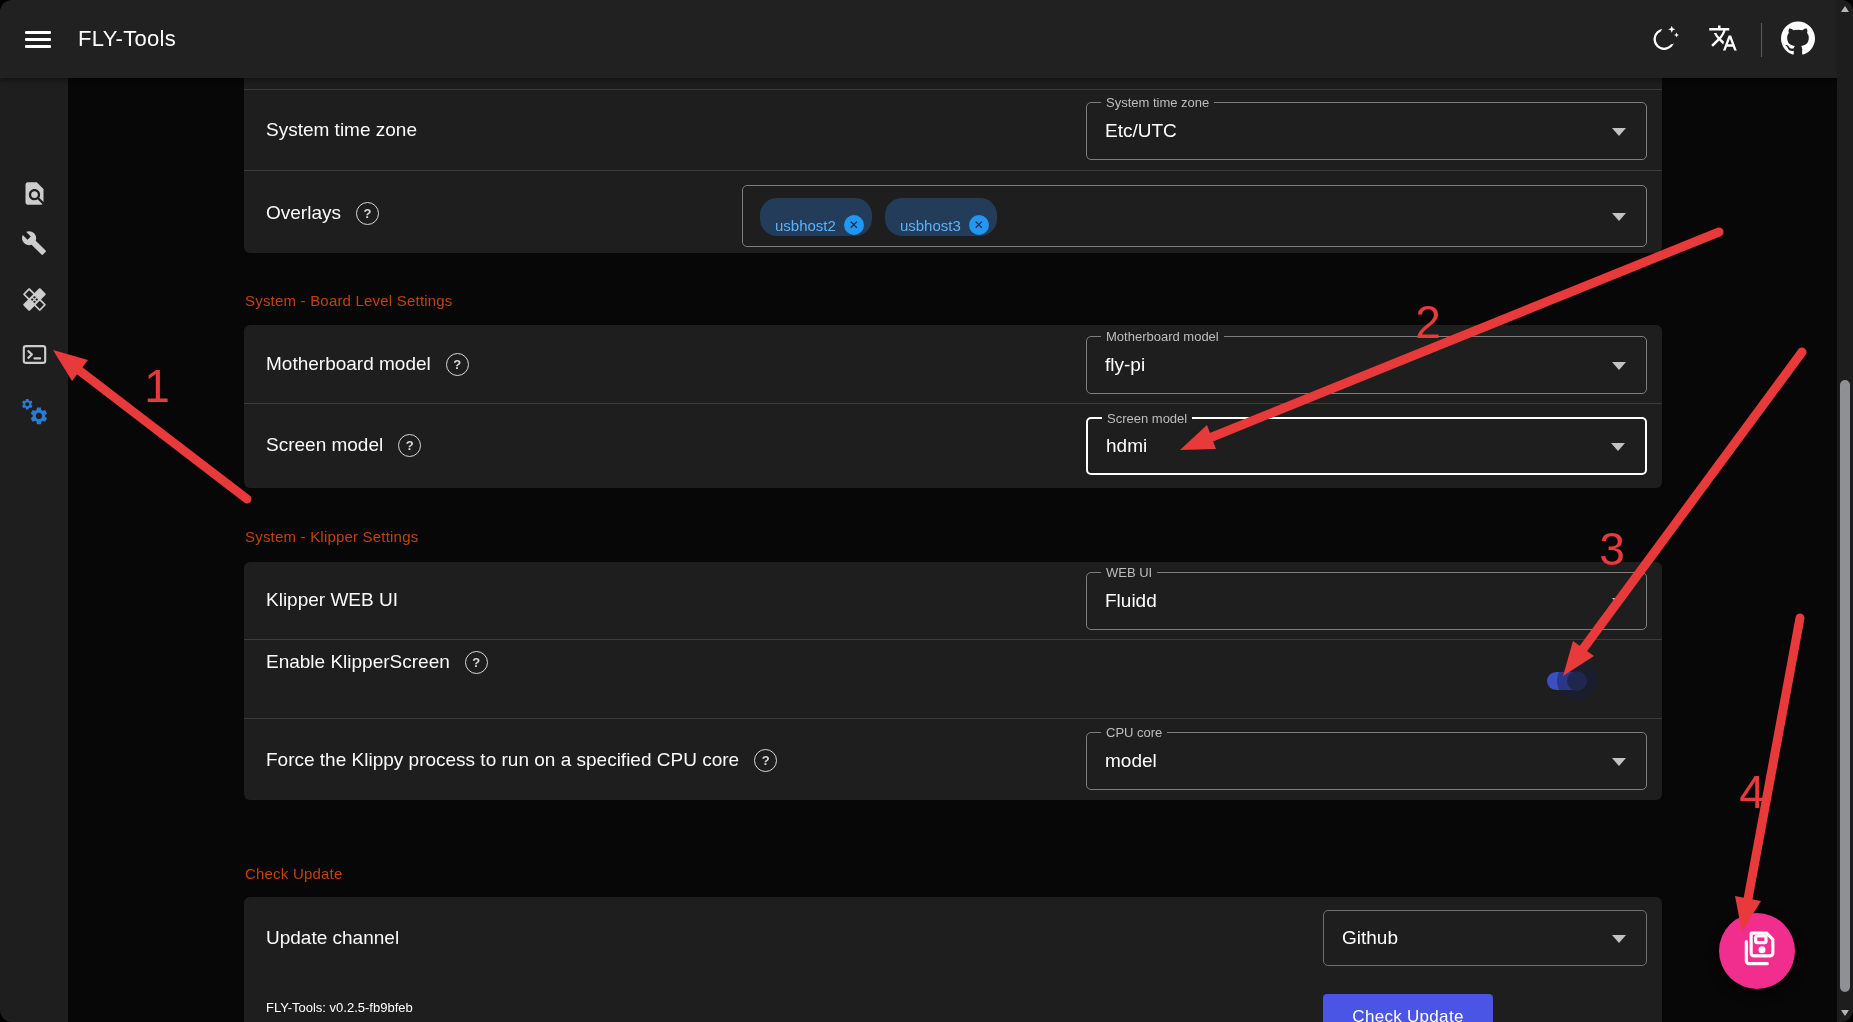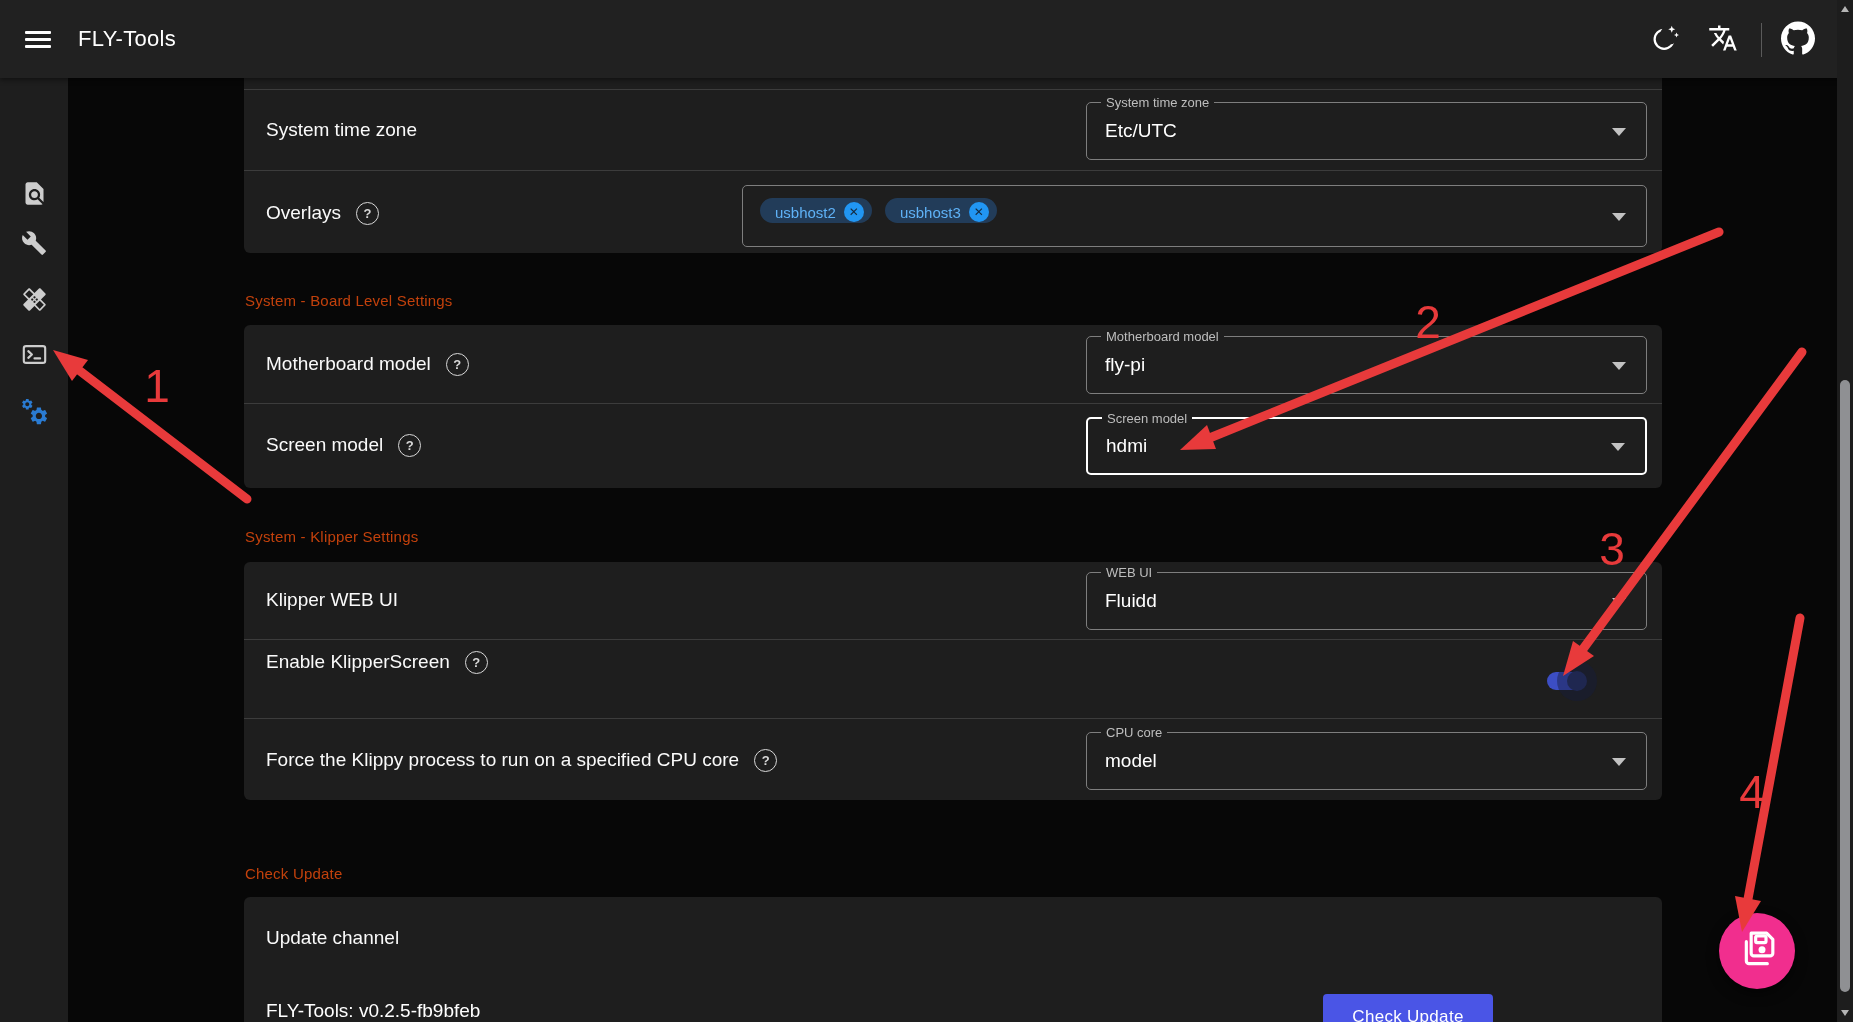--- a/index.html
+++ b/index.html
@@ -1,17 +1,17 @@
 <!DOCTYPE html>
 <html><head>
 <meta charset="utf-8">
 <style>
   html,body{margin:0;padding:0;background:#000;}
   #app{position:relative;width:1853px;height:1022px;overflow:hidden;
-       background:#070707;font-family:"Liberation Sans","DejaVu Sans",sans-serif;
+       background:#070707;font-family:"Liberation Sans","DejaVu Sans",sans-serif;border-radius:12px;
        -webkit-font-smoothing:antialiased;}
   .abs{position:absolute;}
 
   
   .topbar{left:0;top:0;width:1853px;height:78px;background:#212121;
           box-shadow:0 2px 5px rgba(0,0,0,.45);z-index:30;}
   .hamburger{left:25px;top:27px;width:26px;height:24px;cursor:pointer;}
   .hamburger span{position:absolute;left:0;width:26px;height:3px;background:#fff;border-radius:1px;}
   .hamburger span:nth-child(1){top:4px}.hamburger span:nth-child(2){top:11px}.hamburger span:nth-child(3){top:18px}
   .app-title{left:78px;top:0;height:78px;line-height:78px;color:#fff;font-size:22px;font-weight:500;letter-spacing:.3px;}
@@ -42,38 +42,38 @@
   .fld{position:absolute;border:1px solid #7e7e7e;border-radius:5px;background:transparent;cursor:pointer;}
   .fld.hl{border:2px solid #ffffff;}
   .fld-label{position:absolute;top:-8px;left:14px;background:#1e1e1e;padding:0 5px;font-size:13px;color:#bdbdbd;line-height:15px;white-space:nowrap;}
   .fld-value{position:absolute;left:18px;top:50%;transform:translateY(-50%);font-size:19px;color:#fff;white-space:nowrap;}
   .fld-arrow{position:absolute;right:20px;top:50%;margin-top:-3px;width:0;height:0;
              border-left:7px solid transparent;border-right:7px solid transparent;border-top:8px solid #c2c2c2;}
 
   
   .chips-row{position:absolute;display:flex;gap:13px;}
   .chip{height:22px;border-radius:17px;background:#223c59;display:inline-flex;align-items:center;
-        padding:3px 8px 0 15px;gap:8px;cursor:pointer;}
+        padding:16px 8px 0 15px;gap:8px;cursor:pointer;}
   .chip-text{color:#5fb2f7;font-size:15px;}
   .chip-close{width:20px;height:20px;border-radius:50%;background:#2196f3;color:#14293e;
               font-size:12px;font-weight:bold;display:flex;align-items:center;justify-content:center;cursor:pointer;}
 
   
   .switch-track{position:absolute;width:36px;height:18px;border-radius:9px;background:#3c4ec4;cursor:pointer;}
   .switch-thumb{position:absolute;width:20px;height:20px;border-radius:50%;background:#1f2750;
                 box-shadow:0 0 0 10px rgba(22,28,60,.45);cursor:pointer;}
 
   
   .btn{position:absolute;background:#4a55e6;color:#fff;font-size:17px;font-weight:500;border:none;
        border-radius:4px;display:flex;align-items:center;justify-content:center;cursor:pointer;
        font-family:inherit;letter-spacing:.3px;}
   .fab{left:1719px;top:913px;width:76px;height:76px;border-radius:50%;background:#f12e8e;z-index:40;
        display:flex;align-items:center;justify-content:center;box-shadow:0 5px 12px rgba(0,0,0,.55);cursor:pointer;}
 
-  .version-text{position:absolute;left:22px;color:#fff;font-size:19px;white-space:nowrap;}
+  .version-text{position:absolute;left:22px;color:#fff;font-size:13px;white-space:nowrap;}
 
   
   .annotations{left:0;top:0;z-index:50;pointer-events:none;}
   .ann-num{font-size:46px;fill:#e83a3b;font-family:"Liberation Sans","DejaVu Sans",sans-serif;}
 </style>
 </head>
 <body>
 
 <div id="app">
 
@@ -257,20 +257,24 @@
       <span class="fld-value">model</span>
       <span class="fld-arrow"></span>
     </div>
   </div>
 
   <div class="abs section-heading" style="left:245px;top:865px;">Check Update</div>
 
   <div class="abs card" style="top:897px;height:140px;">
     <div class="row-label" style="top:29px;">
       <span>Update channel</span>
+    </div>
+    <div class="fld" style="left:1079px;top:13px;width:322px;height:54px;border-color:#6f6f6f;">
+      <span class="fld-value">Github</span>
+      <span class="fld-arrow"></span>
     </div>
 
     <div class="version-text" style="top:103px;">FLY-Tools: v0.2.5-fb9bfeb</div>
     <button class="btn" style="left:1079px;top:97px;width:170px;height:46px;">Check Update</button>
   </div>
 
   <div class="fab abs">
     <span>
       <svg width="40" height="40" viewBox="0 0 24 24" fill="none" stroke="#fff" stroke-width="1.9" stroke-linejoin="round" stroke-linecap="round">
         <path d="M8.5 2.5 H17.8 L21.5 6.2 V14.5 a1.6 1.6 0 0 1 -1.6 1.6 H10.1 a1.6 1.6 0 0 1 -1.6 -1.6 Z"></path>

